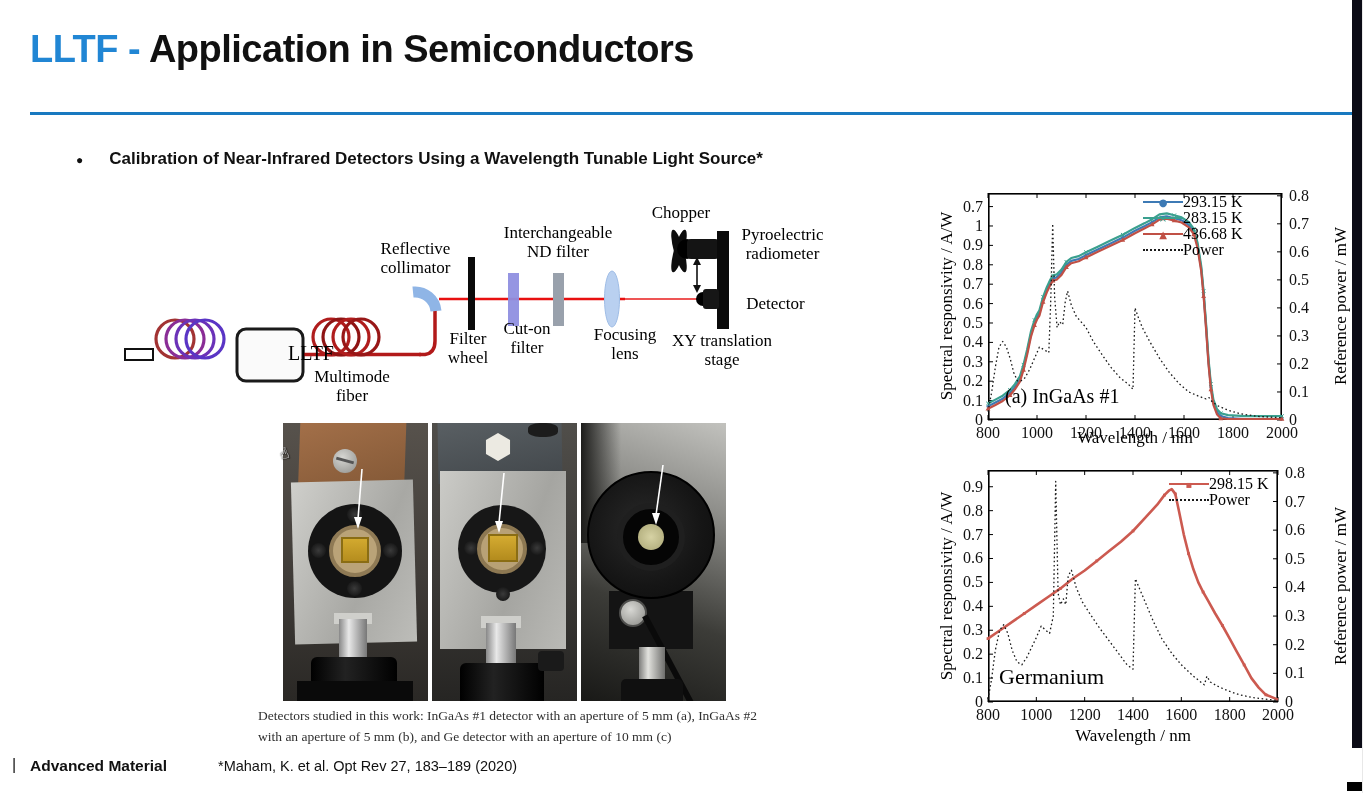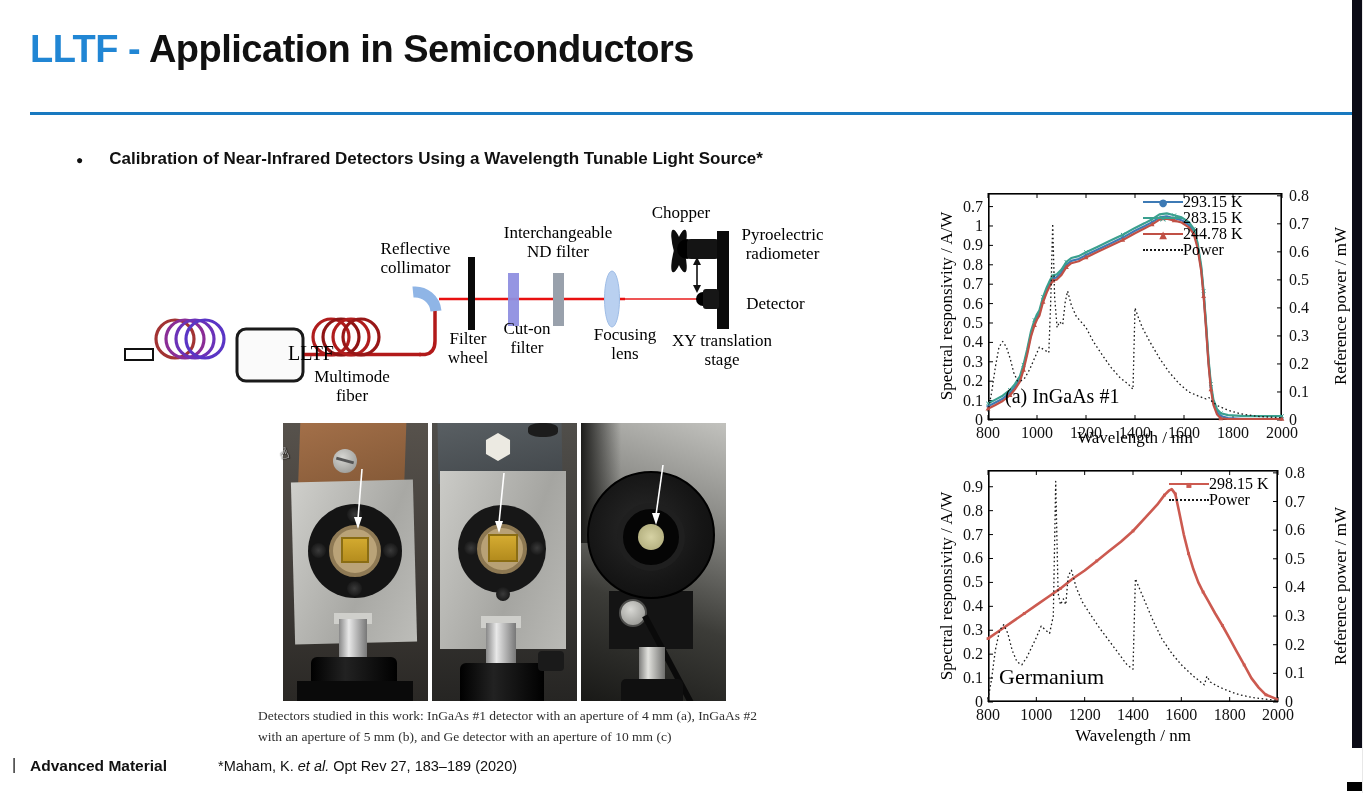--- a/index.html
+++ b/index.html
@@ -39,21 +39,21 @@
   .lrow{display:flex;align-items:center;height:16px;}
   .samp{position:relative;width:40px;height:14px;flex:none;}
   .lline{position:absolute;left:0;right:0;top:6px;}
   .lmark{position:absolute;left:50%;top:7px;transform:translate(-50%,-50%);
          font:10px "DejaVu Sans",sans-serif;}
   .llab{font:16px "Liberation Serif",serif;white-space:nowrap;color:#000;}
   
   .fbar{position:absolute;left:12px;top:756px;font-size:16px;color:#111;}
   .fbrand{position:absolute;left:30px;top:757px;font-size:15.5px;font-weight:700;color:#111;}
   .fcite{position:absolute;left:218px;top:758px;font-size:14.5px;color:#111;}
-  .fcite .it{font-style:italic;text-align:right;}
+  .fcite .it{text-align:right;}
   
   .rstrip{position:absolute;left:1352px;top:0;width:11px;height:748px;background:#0b0b16;z-index:20;}
   .cmark{position:absolute;left:1347px;top:782px;width:16px;height:9px;background:#000;z-index:20;}
   .cursor{position:absolute;left:279px;top:444px;font:16px "DejaVu Sans",sans-serif;color:#fff;
           text-shadow:0 0 1px #000,1px 1px 1px #000;transform:rotate(-18deg);z-index:7;}
 </style>
 </head>
 <body>
 
 <div class="slide">
@@ -199,21 +199,21 @@
       <svg class="parrow" width="145" height="278">
         <line x1="82" y1="42" x2="75" y2="92" stroke="#fff" stroke-width="1.6"></line>
         <polygon points="71,90 79,90 75,102" fill="#fff"></polygon>
       </svg>
     </div>
   </div>
 
   <div class="cursor">☝</div>
 
   <div class="caption">
-    <div>Detectors studied in this work: InGaAs #1 detector with an aperture of 4 mm (a), InGaAs #2</div>
+    <div>Detectors studied in this work: InGaAs #1 detector with an aperture of 5 mm (a), InGaAs #2</div>
     <div>with an aperture of 5 mm (b), and Ge detector with an aperture of 10 mm (c)</div>
   </div>
 
   <div class="chart" id="chart1" style="left:935px;top:185px;height:275px;">
     <svg class="plot" style="left:53px;top:8px;" width="294" height="227" viewBox="0 0 294 227">
         <rect x="0.8" y="0.8" width="292.4" height="225.4" fill="none" stroke="#000" stroke-width="1.6"></rect>
         <line x1="0" y1="227" x2="0" y2="222" stroke="#000" stroke-width="1"></line>
         <line x1="0" y1="0" x2="0" y2="5" stroke="#000" stroke-width="1"></line>
         <line x1="49" y1="227" x2="49" y2="222" stroke="#000" stroke-width="1"></line>
         <line x1="49" y1="0" x2="49" y2="5" stroke="#000" stroke-width="1"></line>
@@ -334,21 +334,21 @@
             <span class="lline" style="border-top: 2.5px solid rgb(58, 160, 143);"></span>
             <span class="lmark" style="color: rgb(58, 160, 143);">×</span>
           </span>
           <span class="llab">283.15 K</span>
         </div>
         <div class="lrow">
           <span class="samp">
             <span class="lline" style="border-top: 2.5px solid rgb(192, 80, 69);"></span>
             <span class="lmark" style="color: rgb(192, 80, 69);">▲</span>
           </span>
-          <span class="llab">244.78 K</span>
+          <span class="llab">436.68 K</span>
         </div>
         <div class="lrow">
           <span class="samp">
             <span class="lline" style="border-top: 2px dotted rgb(26, 26, 26);"></span>
           </span>
           <span class="llab">Power</span>
         </div>
       </div>
   <div class="tick" style="left: 28px; top: 239px; width: 50px; text-align: center;">800</div>
       <div class="tick" style="left: 77px; top: 239px; width: 50px; text-align: center;">1000</div>

